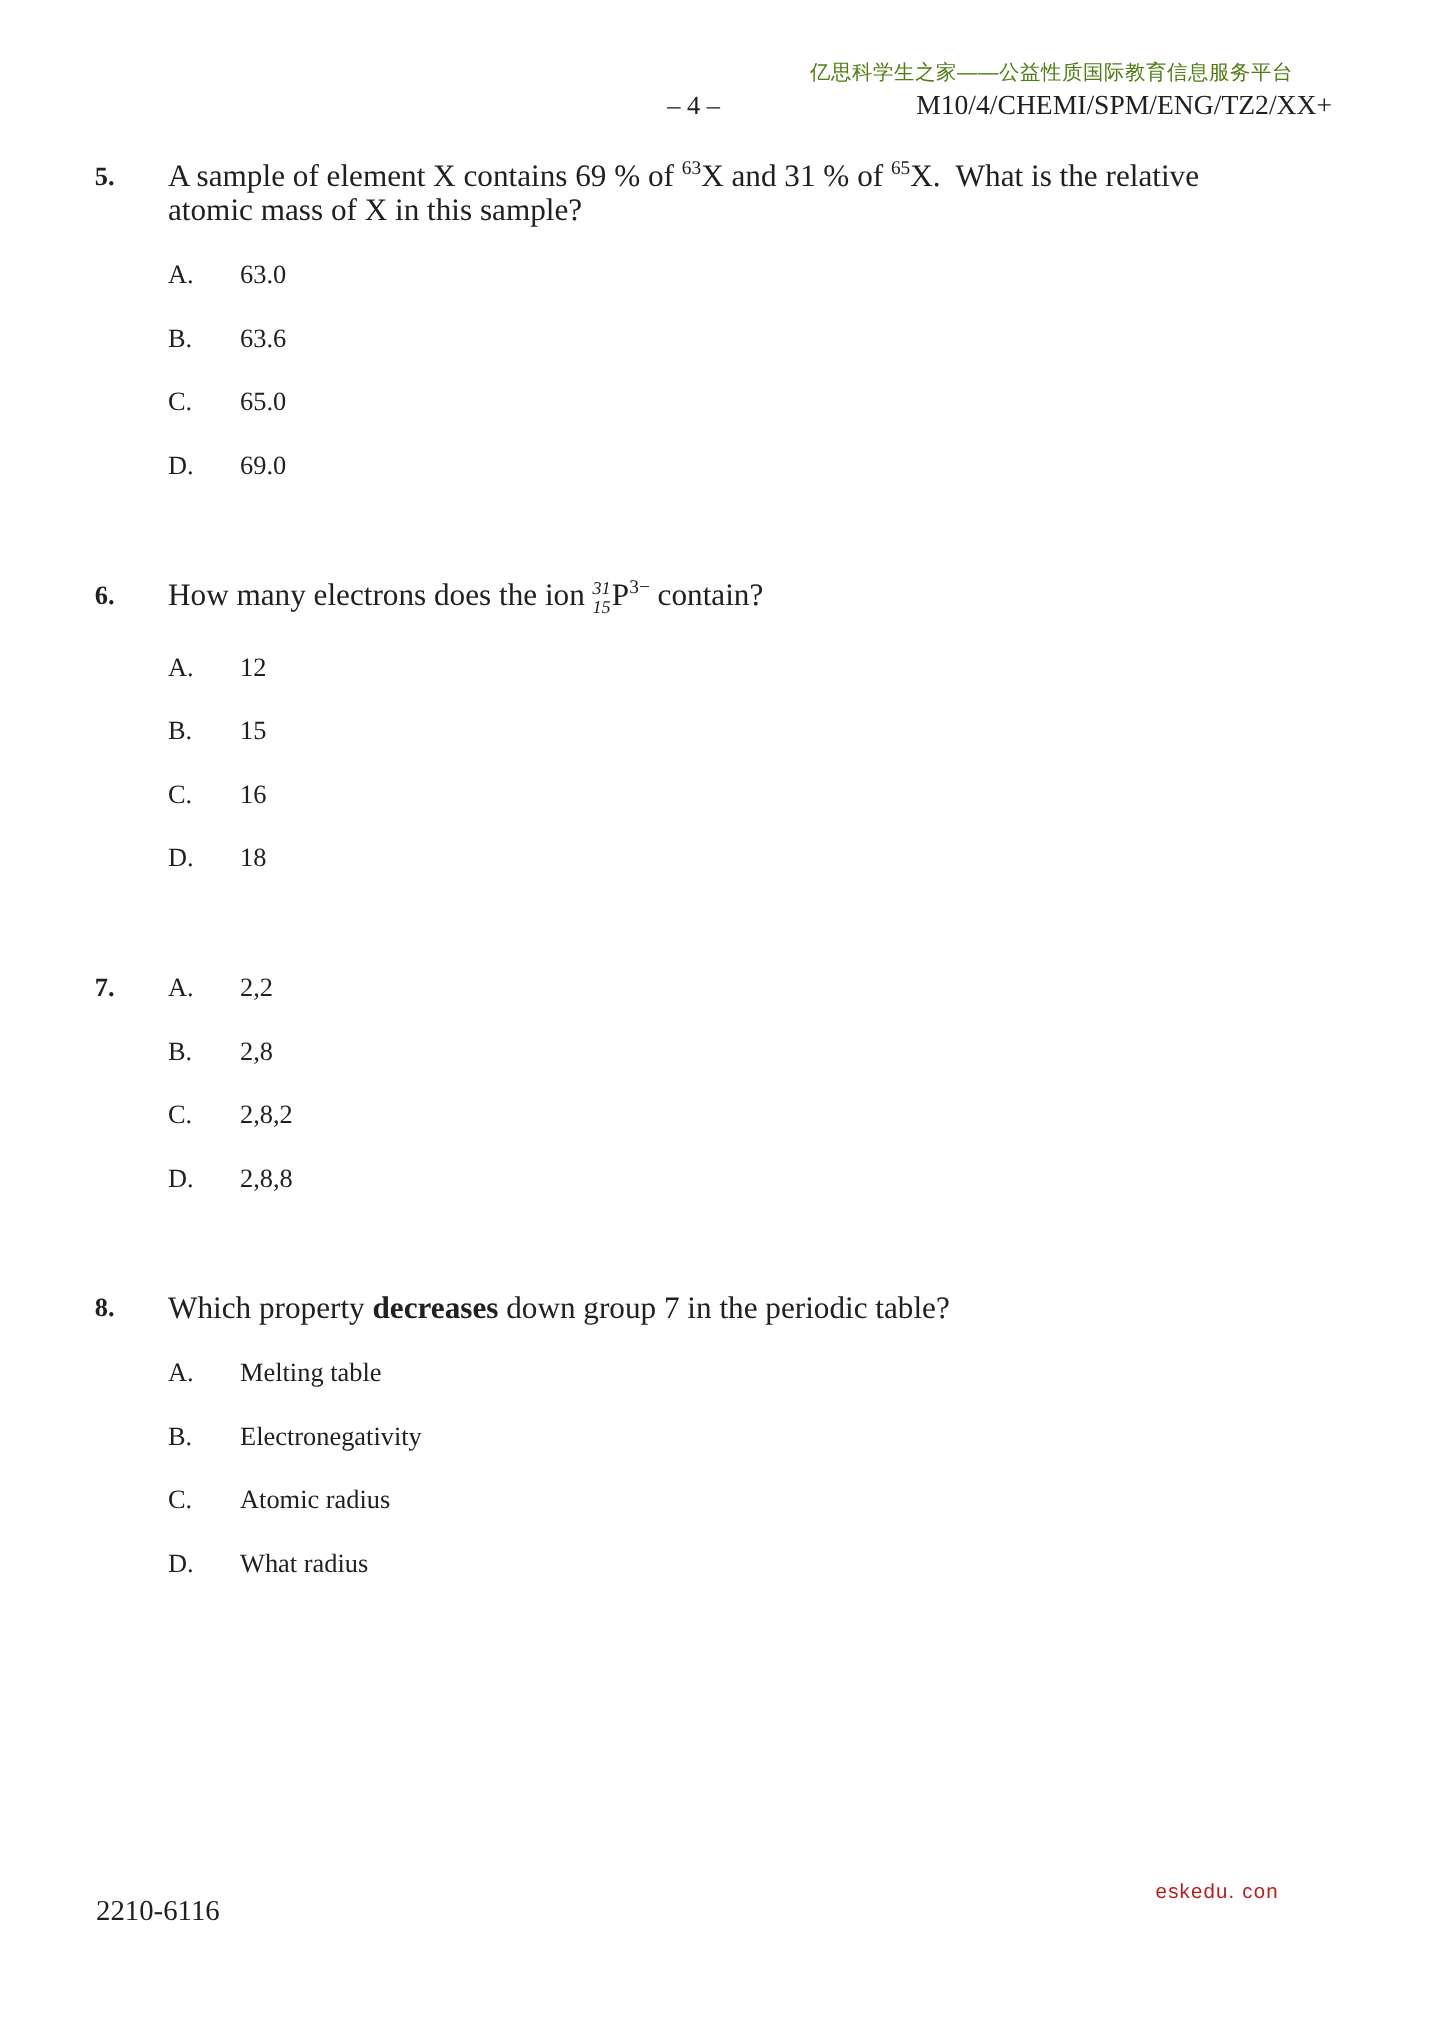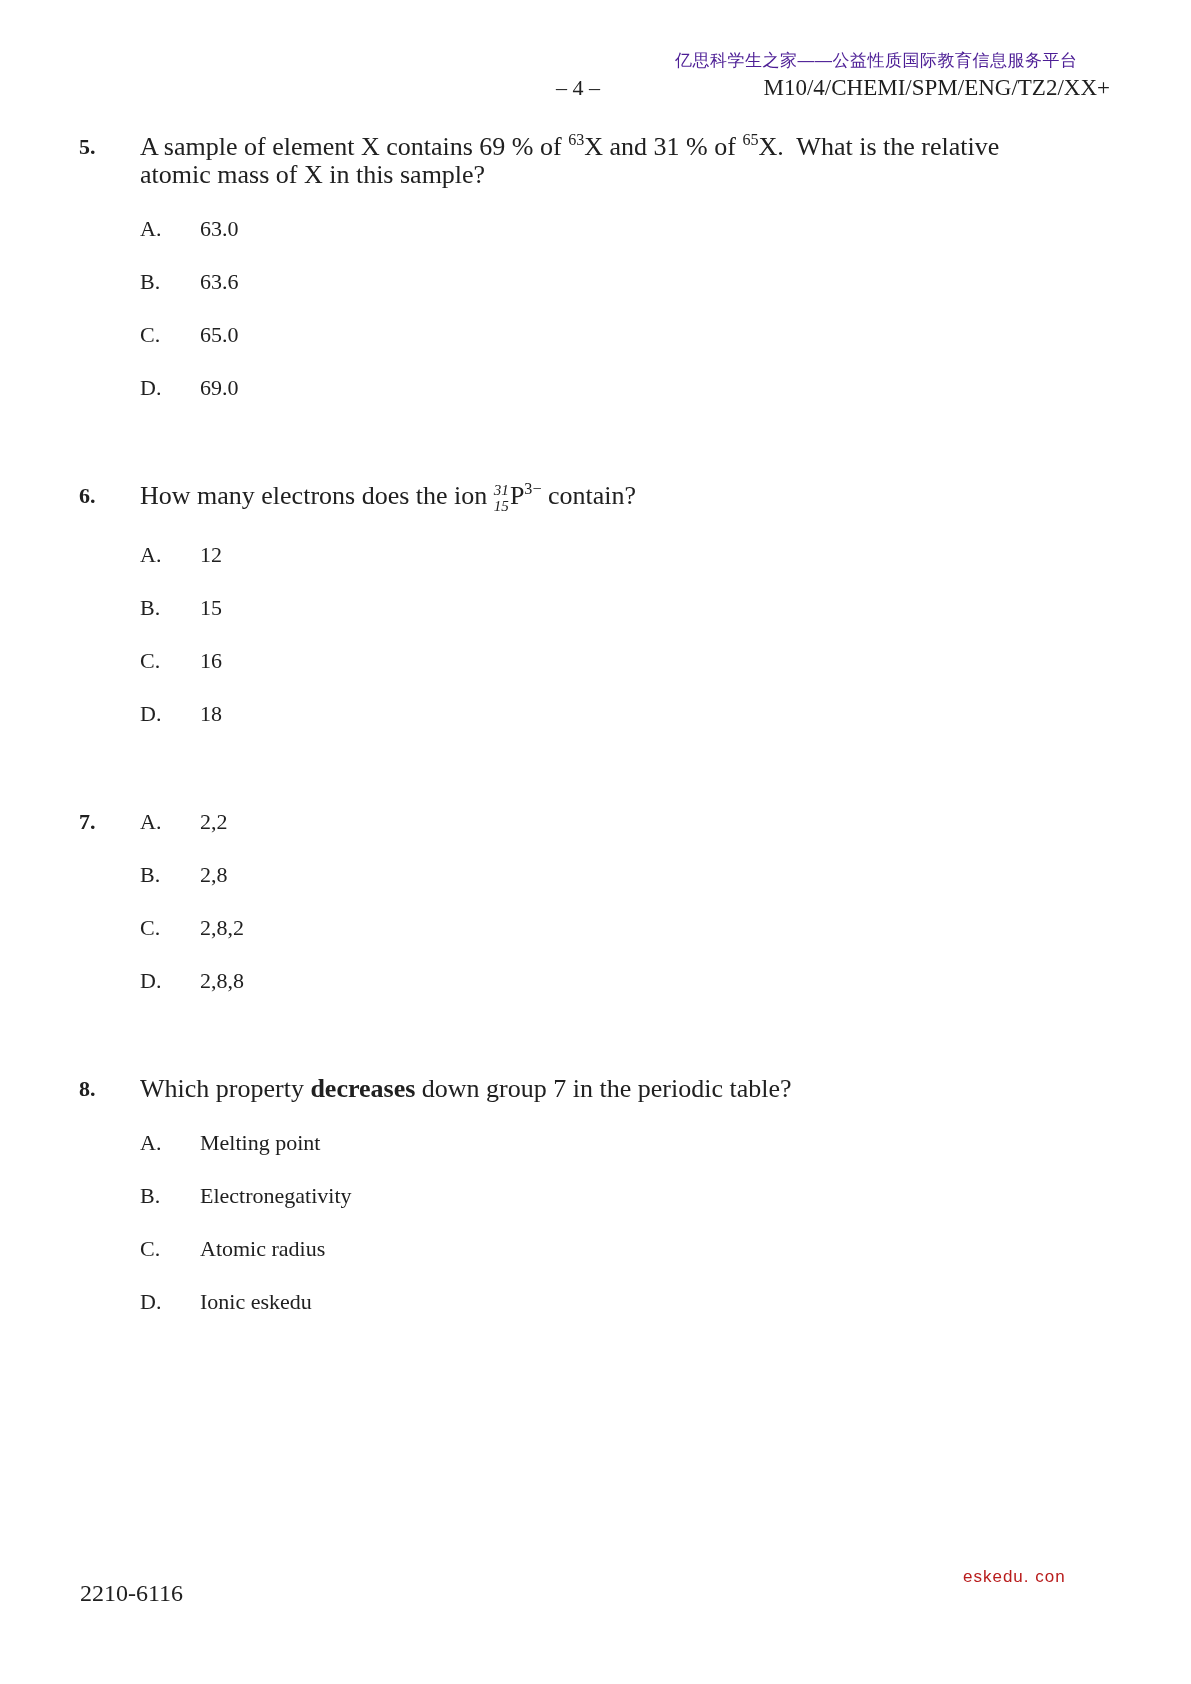--- a/index.html
+++ b/index.html
@@ -17,21 +17,21 @@
     overflow: hidden;
   }
   
   .header-site {
     position: absolute;
     left: 675px;
     top: 49px;
     font-family: "Liberation Sans", sans-serif;
     font-size: 17px;
     letter-spacing: 0.5px;
-    color: #4c1d95;
+    color: #4d7c0f;
     white-space: nowrap;
   }
   .header-page-num {
     position: absolute;
     left: 556px;
     top: 76px;
     font-size: 22px;
     line-height: 24px;
   }
   .header-code {
@@ -196,33 +196,33 @@
       </div>
     </section>
 
     <section class="question">
       <div class="qnum">8.</div>
       <div class="qbody">
         <p class="stem">Which property <b>decreases</b> down group 7 in the periodic table?</p>
         <div class="options">
           <div class="option">
             <span class="letter">A.</span>
-            <span class="otext">Melting point</span>
+            <span class="otext">Melting table</span>
           </div>
           <div class="option">
             <span class="letter">B.</span>
             <span class="otext">Electronegativity</span>
           </div>
           <div class="option">
             <span class="letter">C.</span>
             <span class="otext">Atomic radius</span>
           </div>
           <div class="option">
             <span class="letter">D.</span>
-            <span class="otext">Ionic eskedu</span>
+            <span class="otext">What radius</span>
           </div>
         </div>
       </div>
     </section>
 
   </div>
 
   <div class="footer-code">2210-6116</div>
   <div class="footer-site">eskedu. con</div>
 

